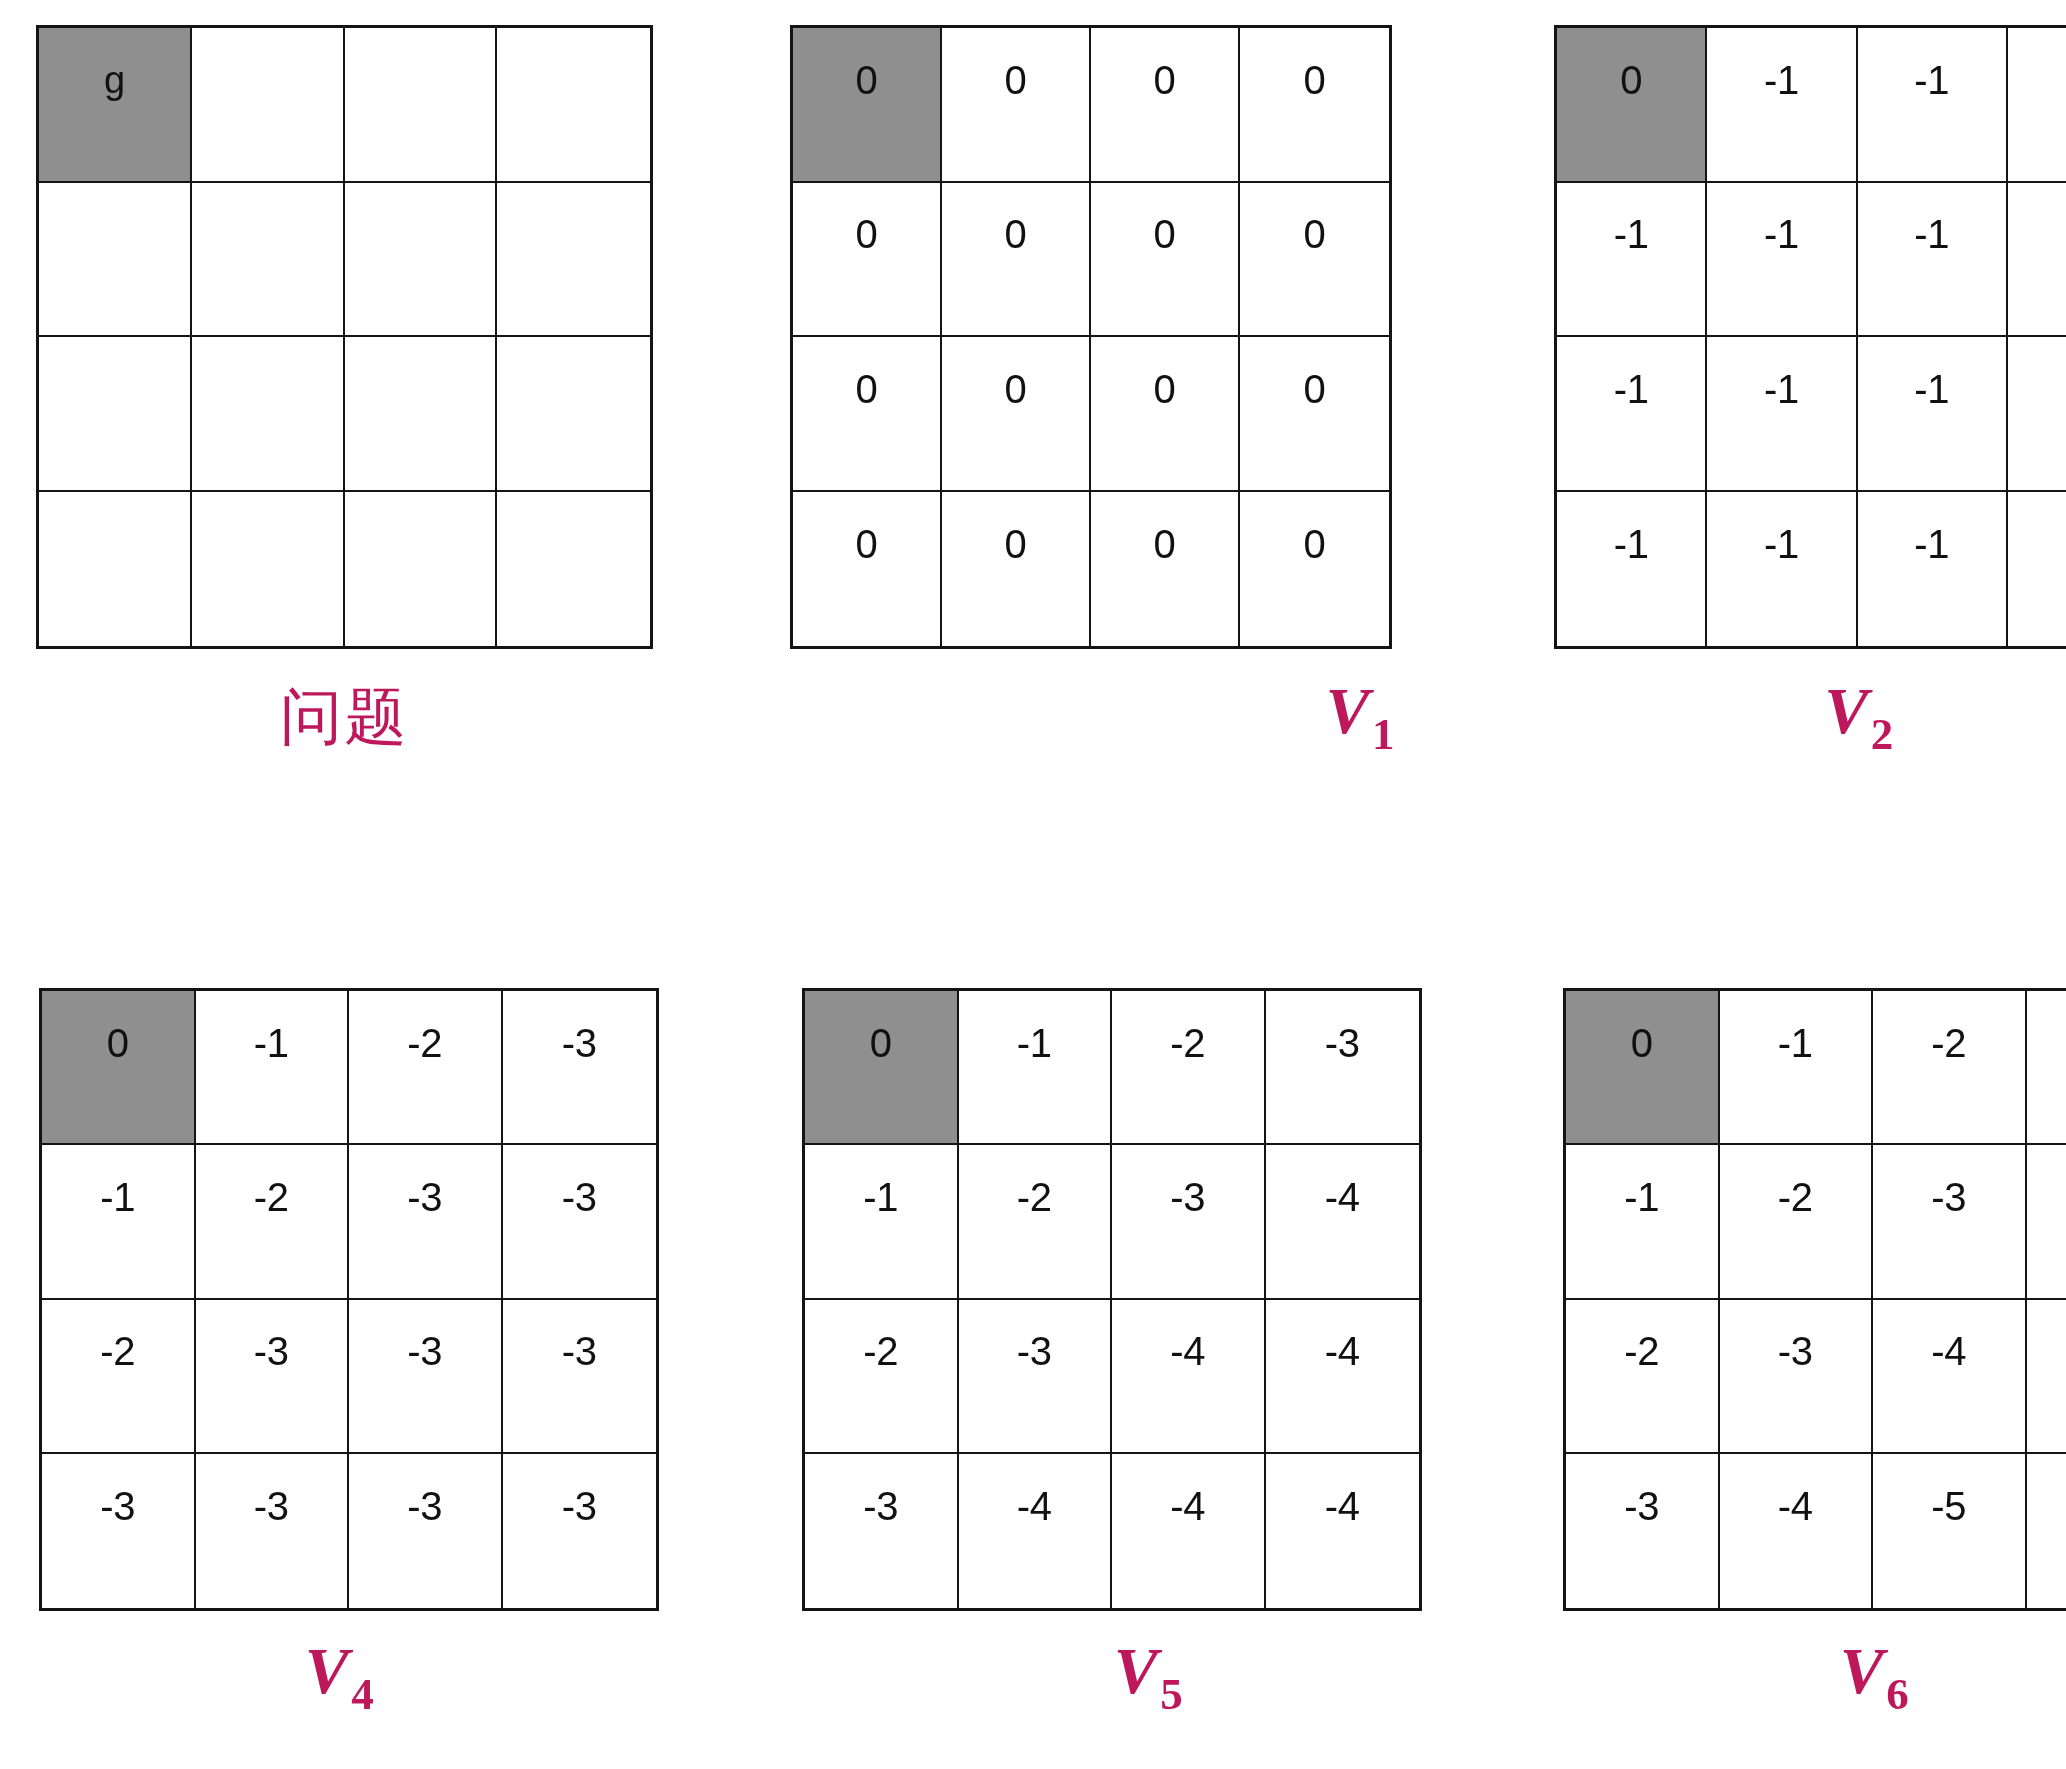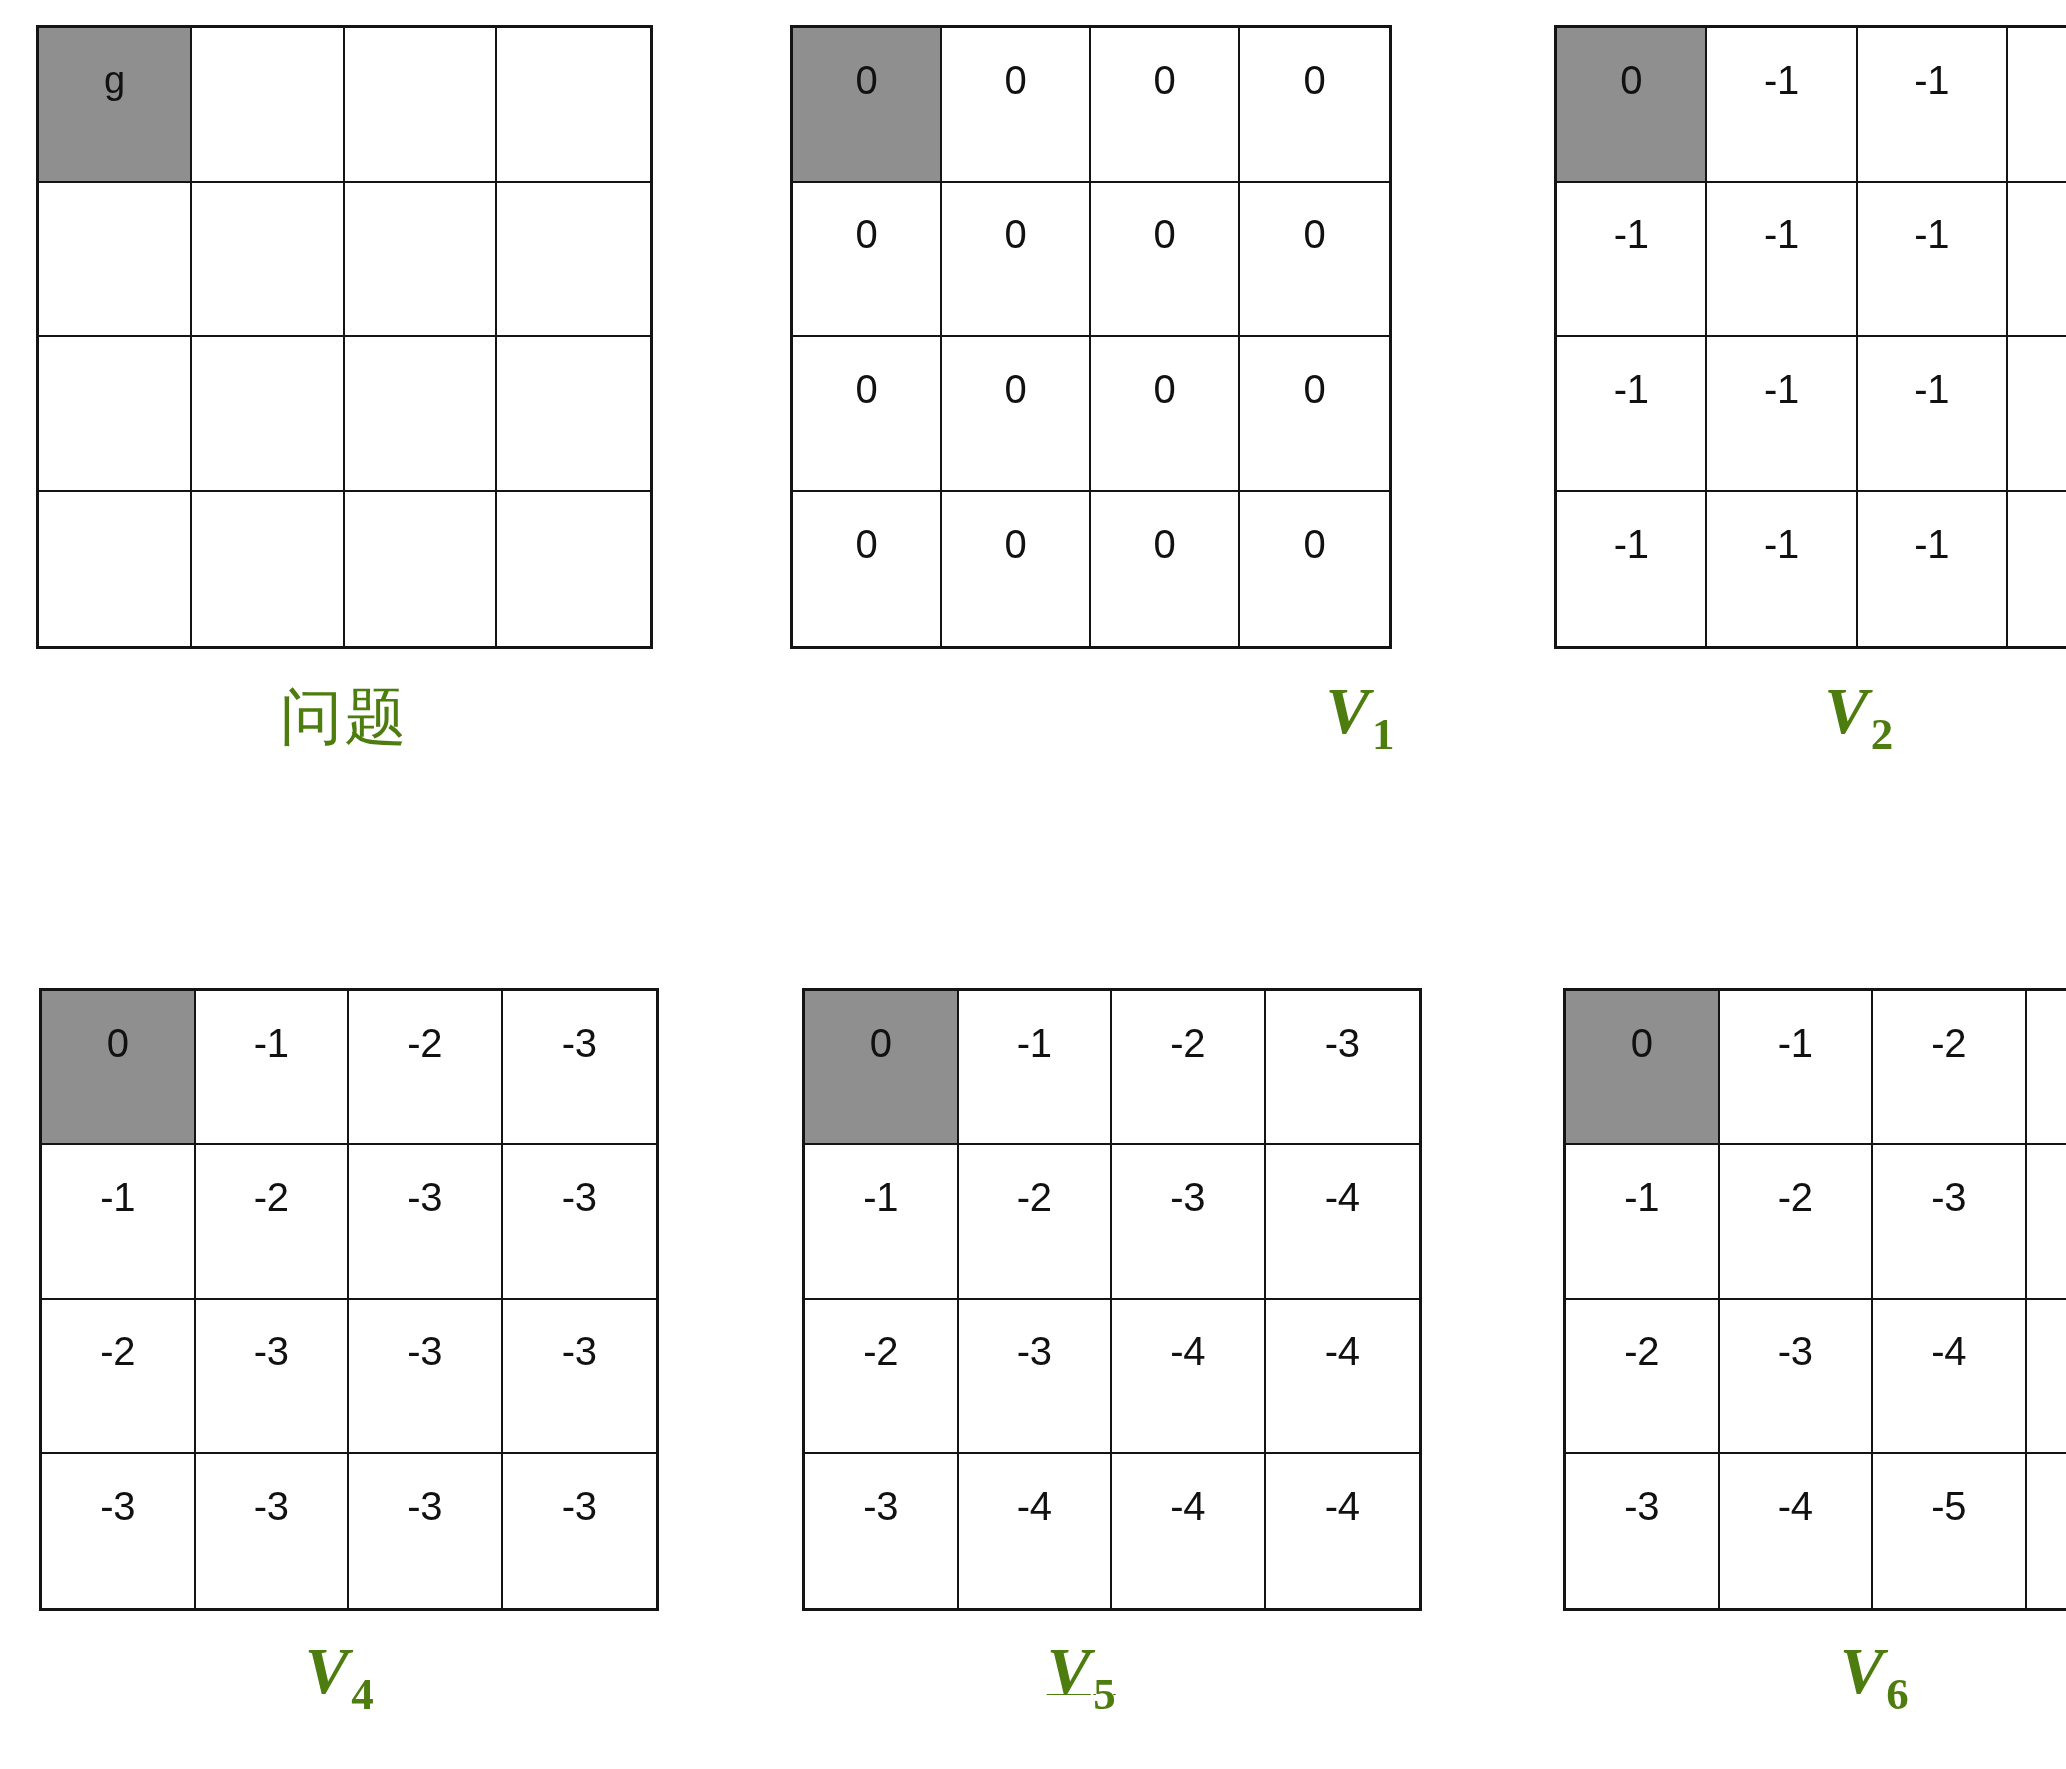--- a/index.html
+++ b/index.html
@@ -40,21 +40,21 @@
     line-height:1;
     letter-spacing:-0.4px;
   }
   
   .cval.glyph{font-size:38px;}
 
   .caption{
     position:absolute;
     text-align:center;
     white-space:nowrap;
-    color:#4d7c0f;
+    color:#be185d;
   }
   .caption .vsym{
     font-family:"Liberation Serif",serif;
     font-style:italic;
     font-weight:bold;
     font-size:66px;
     line-height:1;
   }
   .caption .vsub{
     font-family:"Liberation Serif",serif;
@@ -318,21 +318,21 @@
       <div class="cell">
         <span class="cval">-4</span>
       </div>
       <div class="cell">
         <span class="cval">-4</span>
       </div>
       <div class="cell">
         <span class="cval">-4</span>
       </div>
     </div>
-  <div class="caption" style="left:770px;top:1638px;width:620px;text-decoration:underline;">
+  <div class="caption" style="left:837px;top:1638px;width:620px;">
     <span class="vsym">V</span><span class="vsub">5</span>
   </div>
 </div>
 
 <div class="panel">
   <div class="grid" id="grid-v6" style="left:1563px;top:988px;width:620px;height:623px;">
       <div class="cell shaded">
         <span class="cval">0</span>
       </div>
       <div class="cell">

